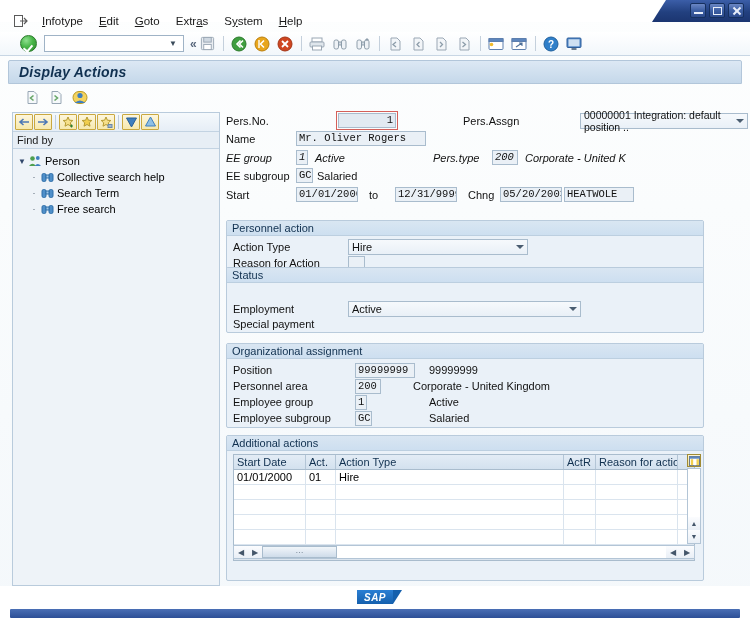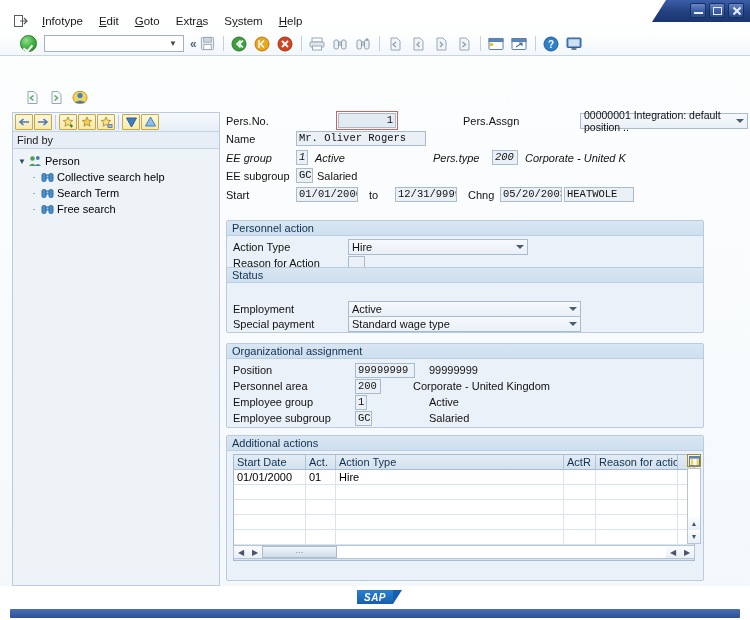--- a/index.html
+++ b/index.html
@@ -435,20 +435,23 @@
     </div>
     <div class="tb-btn">
       <svg width="16" height="14" viewBox="0 0 16 14">
         <rect x="1" y="1" width="14" height="9.5" rx="1" fill="#4f86c6" stroke="#2f5f9c"></rect>
         <rect x="2.5" y="2.3" width="11" height="7" fill="#cfe0f2"></rect>
         <rect x="5.5" y="11" width="5" height="2" fill="#6f7f8f"></rect>
       </svg>
     </div>
   </div>
 
+  <div class="screen-title-wrap">
+    <div class="screen-title">Display Actions</div>
+  </div>
 
   <div class="apptoolbar">
     <div class="app-btn">
       <svg width="15" height="15" viewBox="0 0 15 15">
         <path d="M3 1.5 h6 l3 3 v9 h-9 z" fill="#f6f9fb" stroke="#97a6b4"></path>
         <path d="M8.5 5.5 L5.5 8 L8.5 10.5" fill="none" stroke="#6aa86a" stroke-width="1.6"></path>
       </svg>
     </div>
     <div class="app-btn">
       <svg width="15" height="15" viewBox="0 0 15 15">
@@ -633,24 +636,20 @@
       <div class="grp-body" style="height:50px;">
         <div class="g-row" style="top:18px; left:6px;">
           <span class="fld-label" style="width:115px;">Employment</span>
           <span class="ddl" style="width:233px;">
             <span>Active</span>
             <span class="caret"></span>
           </span>
         </div>
         <div class="g-row" style="top:33px; left:6px;">
           <span class="fld-label" style="width:115px;">Special payment</span>
-          <span class="ddl" style="width:233px;">
-            <span>Standard wage type</span>
-            <span class="caret"></span>
-          </span>
         </div>
       </div>
     </div>
 
     <div class="grp" style="left:0; top:231px; width:478px; height:85px;">
       <div class="grp-title">Organizational assignment</div>
       <div class="grp-body" style="height:69px;">
         <div class="g-row" style="top:3px; left:6px;">
           <span class="fld-label" style="width:122px;">Position</span>
           <span class="inp" style="width:60px;">99999999</span>

